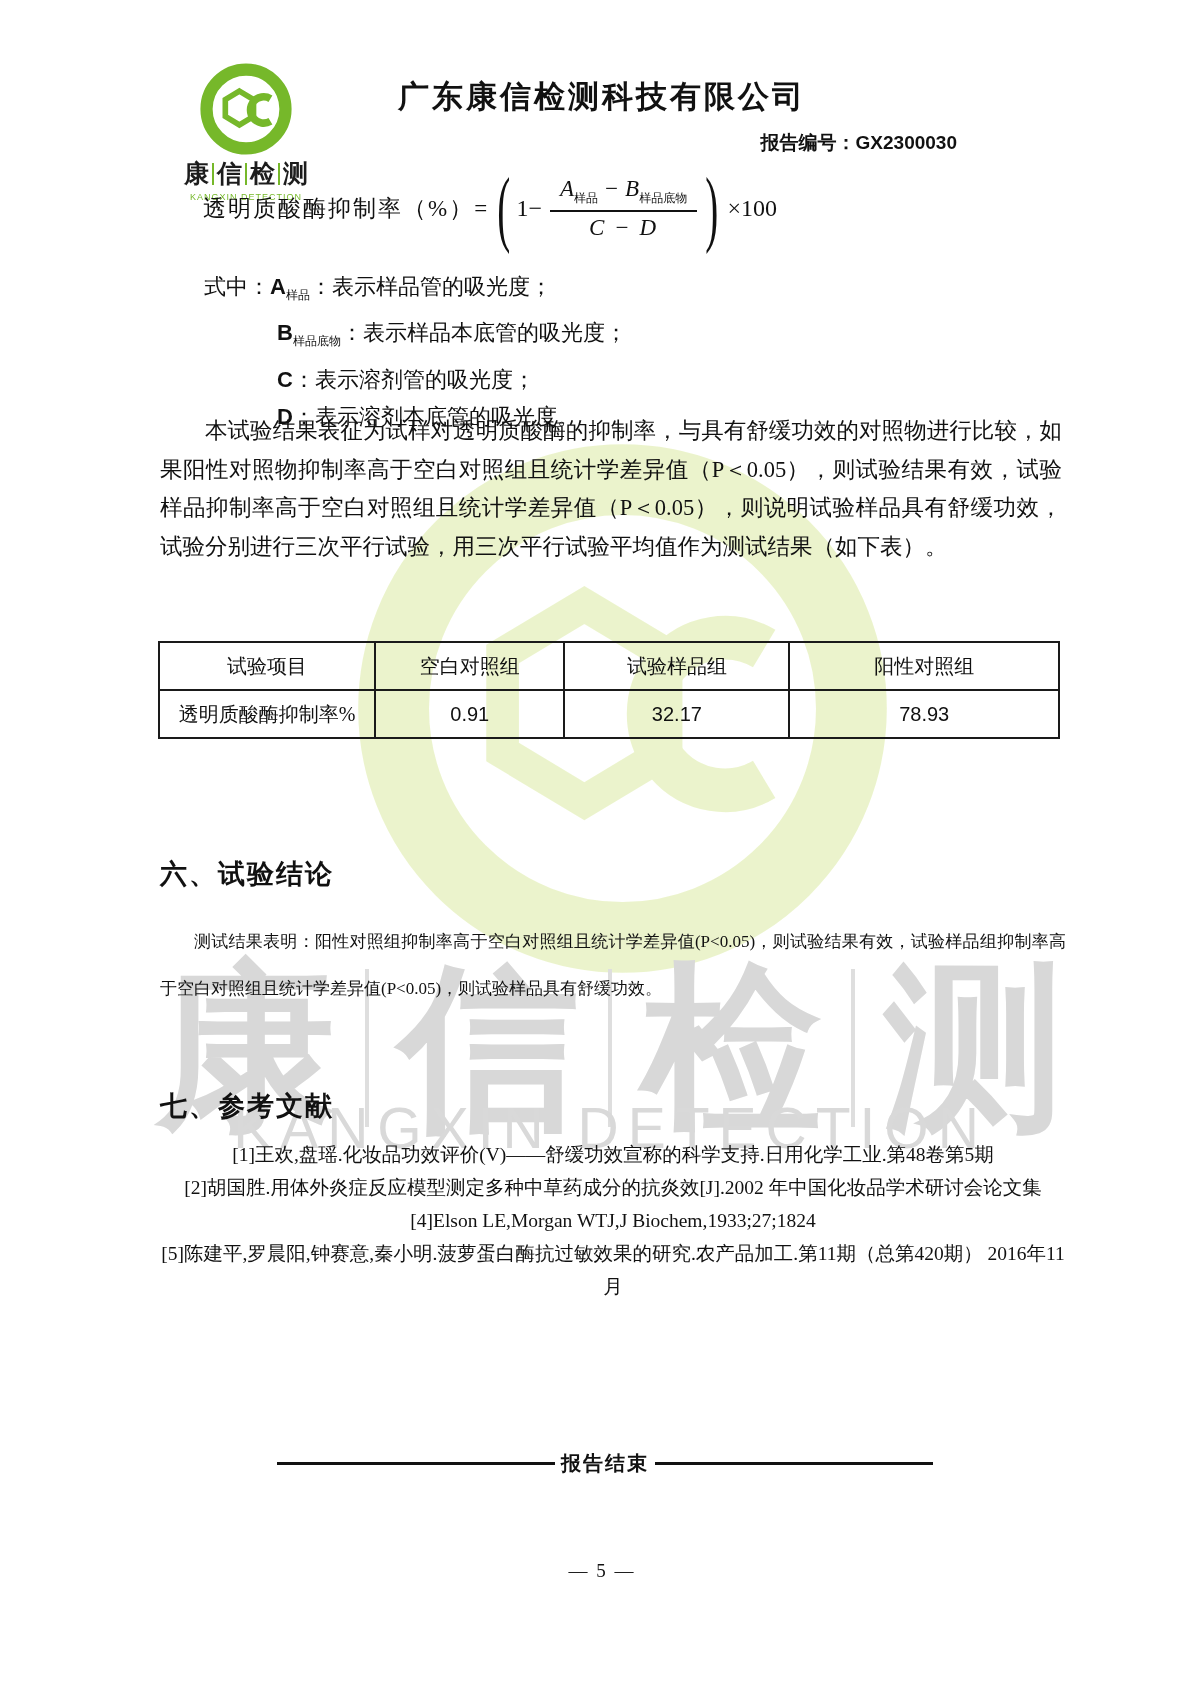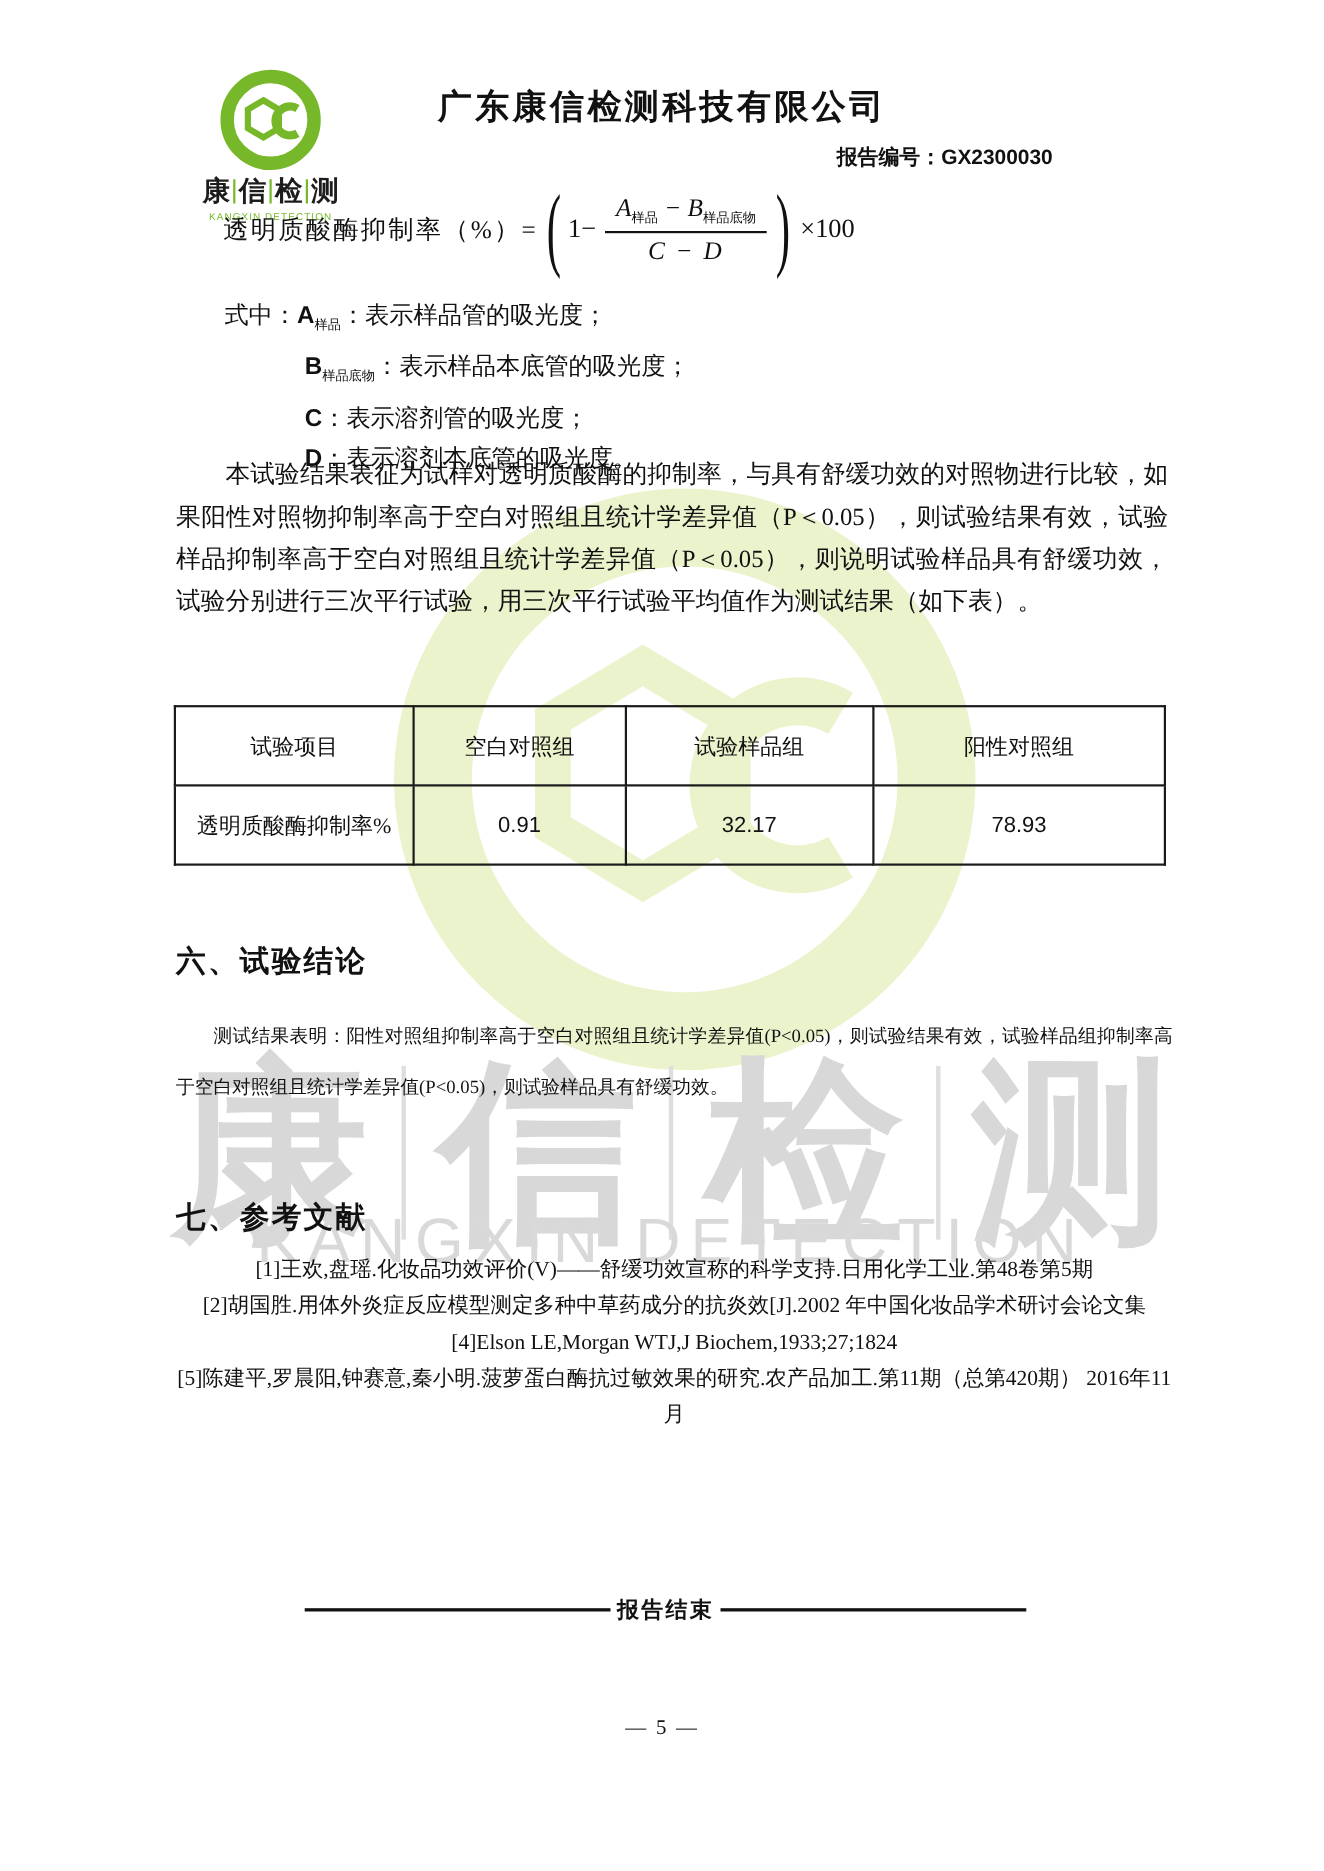--- a/index.html
+++ b/index.html
@@ -50,21 +50,21 @@
   .def-row{white-space:nowrap;}
   .def-row.ind{margin-left:73px;}
   .def-var{font-family:"Liberation Sans","DejaVu Sans",sans-serif;font-weight:600;font-size:22px;}
   
   .para1{position:absolute;top:412px;left:160px;width:902px;font-size:22.5px;line-height:38.5px;
     text-align:justify;text-indent:2em;}
   
   .table-title{position:absolute;top:609px;left:0;width:100%;text-align:center;font-size:20px;letter-spacing:3px;}
   table.results{position:absolute;top:641px;left:158px;width:902px;border-collapse:collapse;table-layout:fixed;}
   table.results th,table.results td{border:2px solid #1a1a1a;height:46px;text-align:center;
-    font-size:20px;font-weight:400;padding:12px;}
+    font-size:20px;font-weight:400;padding:0;}
   table.results .c1{width:24%;}.c2{width:21%;}.c3{width:25%;}.c4{width:30%;}
   td.lbl{font-size:20px;}
   td.val{font-family:"Liberation Sans","DejaVu Sans",sans-serif;font-size:20px;}
   
   .sec-h{position:absolute;left:160px;font-size:27px;font-weight:700;letter-spacing:2px;}
   .sec6-h{top:856px;}
   .concl{position:absolute;top:918px;left:160px;width:906px;font-size:17px;line-height:47px;
     text-align:justify;text-indent:2em;}
   .sec7-h{top:1088px;}
   .refs{position:absolute;top:1138px;left:160px;width:906px;font-size:19.5px;line-height:33px;}

